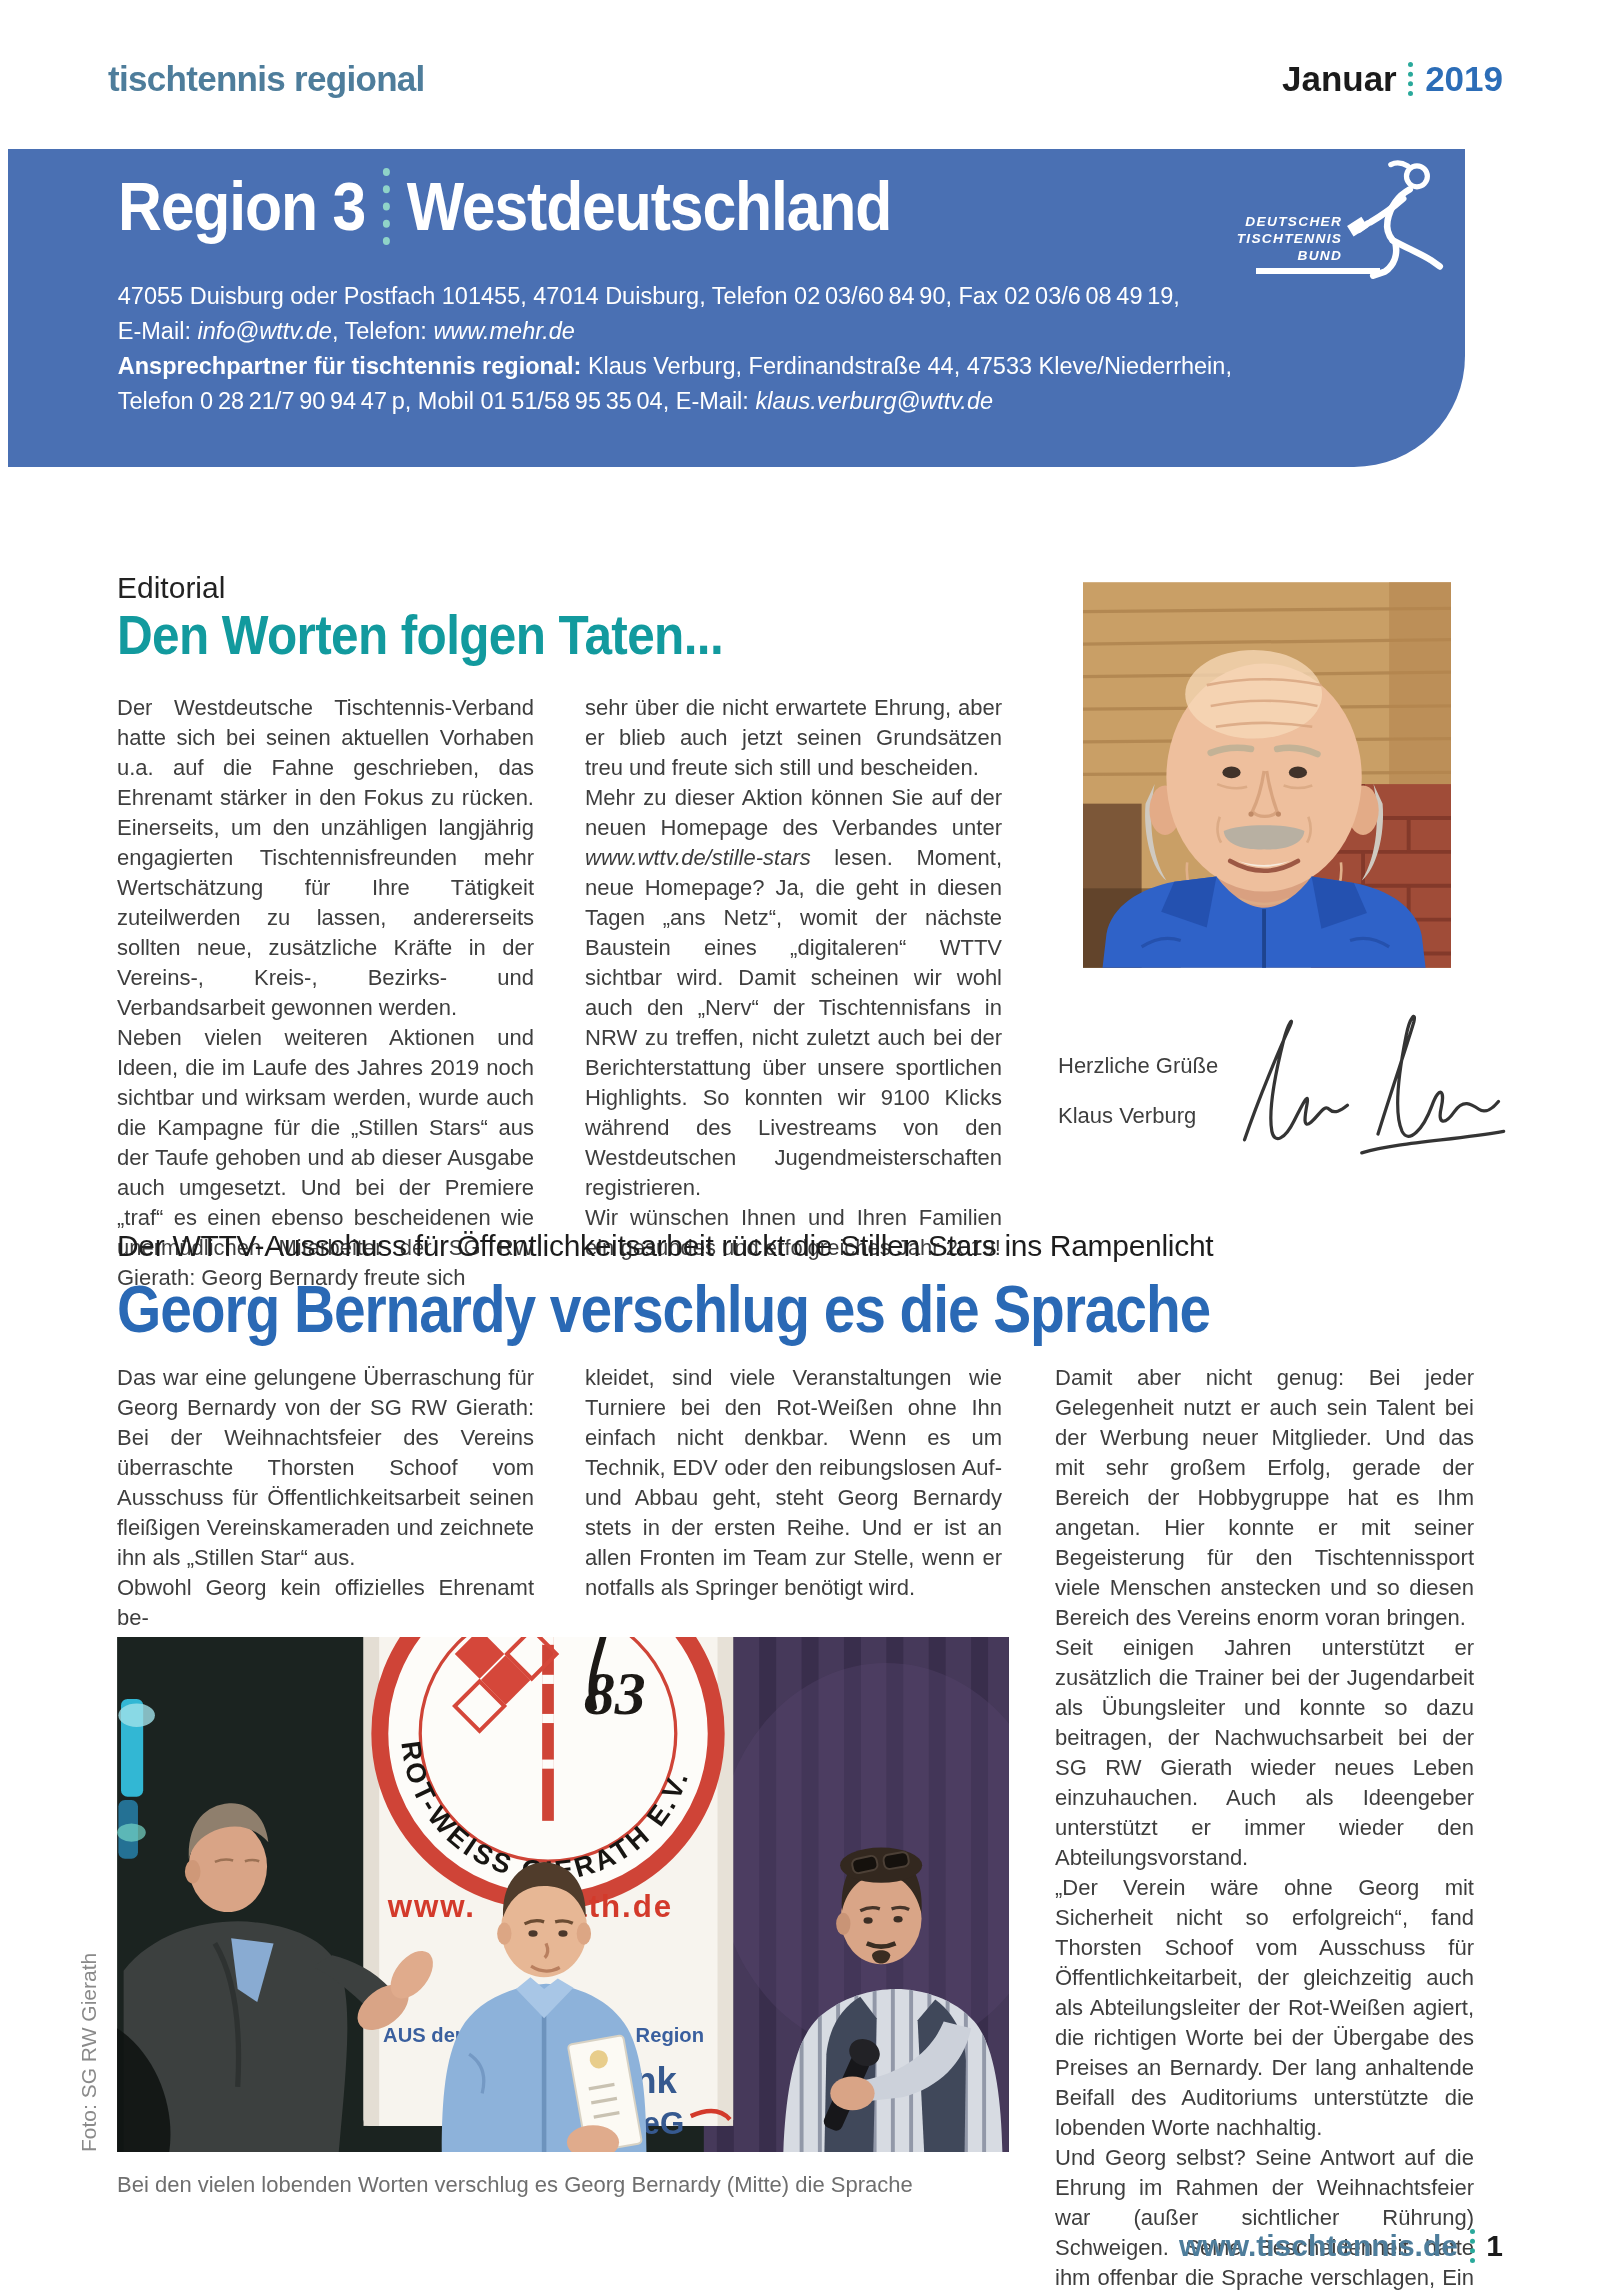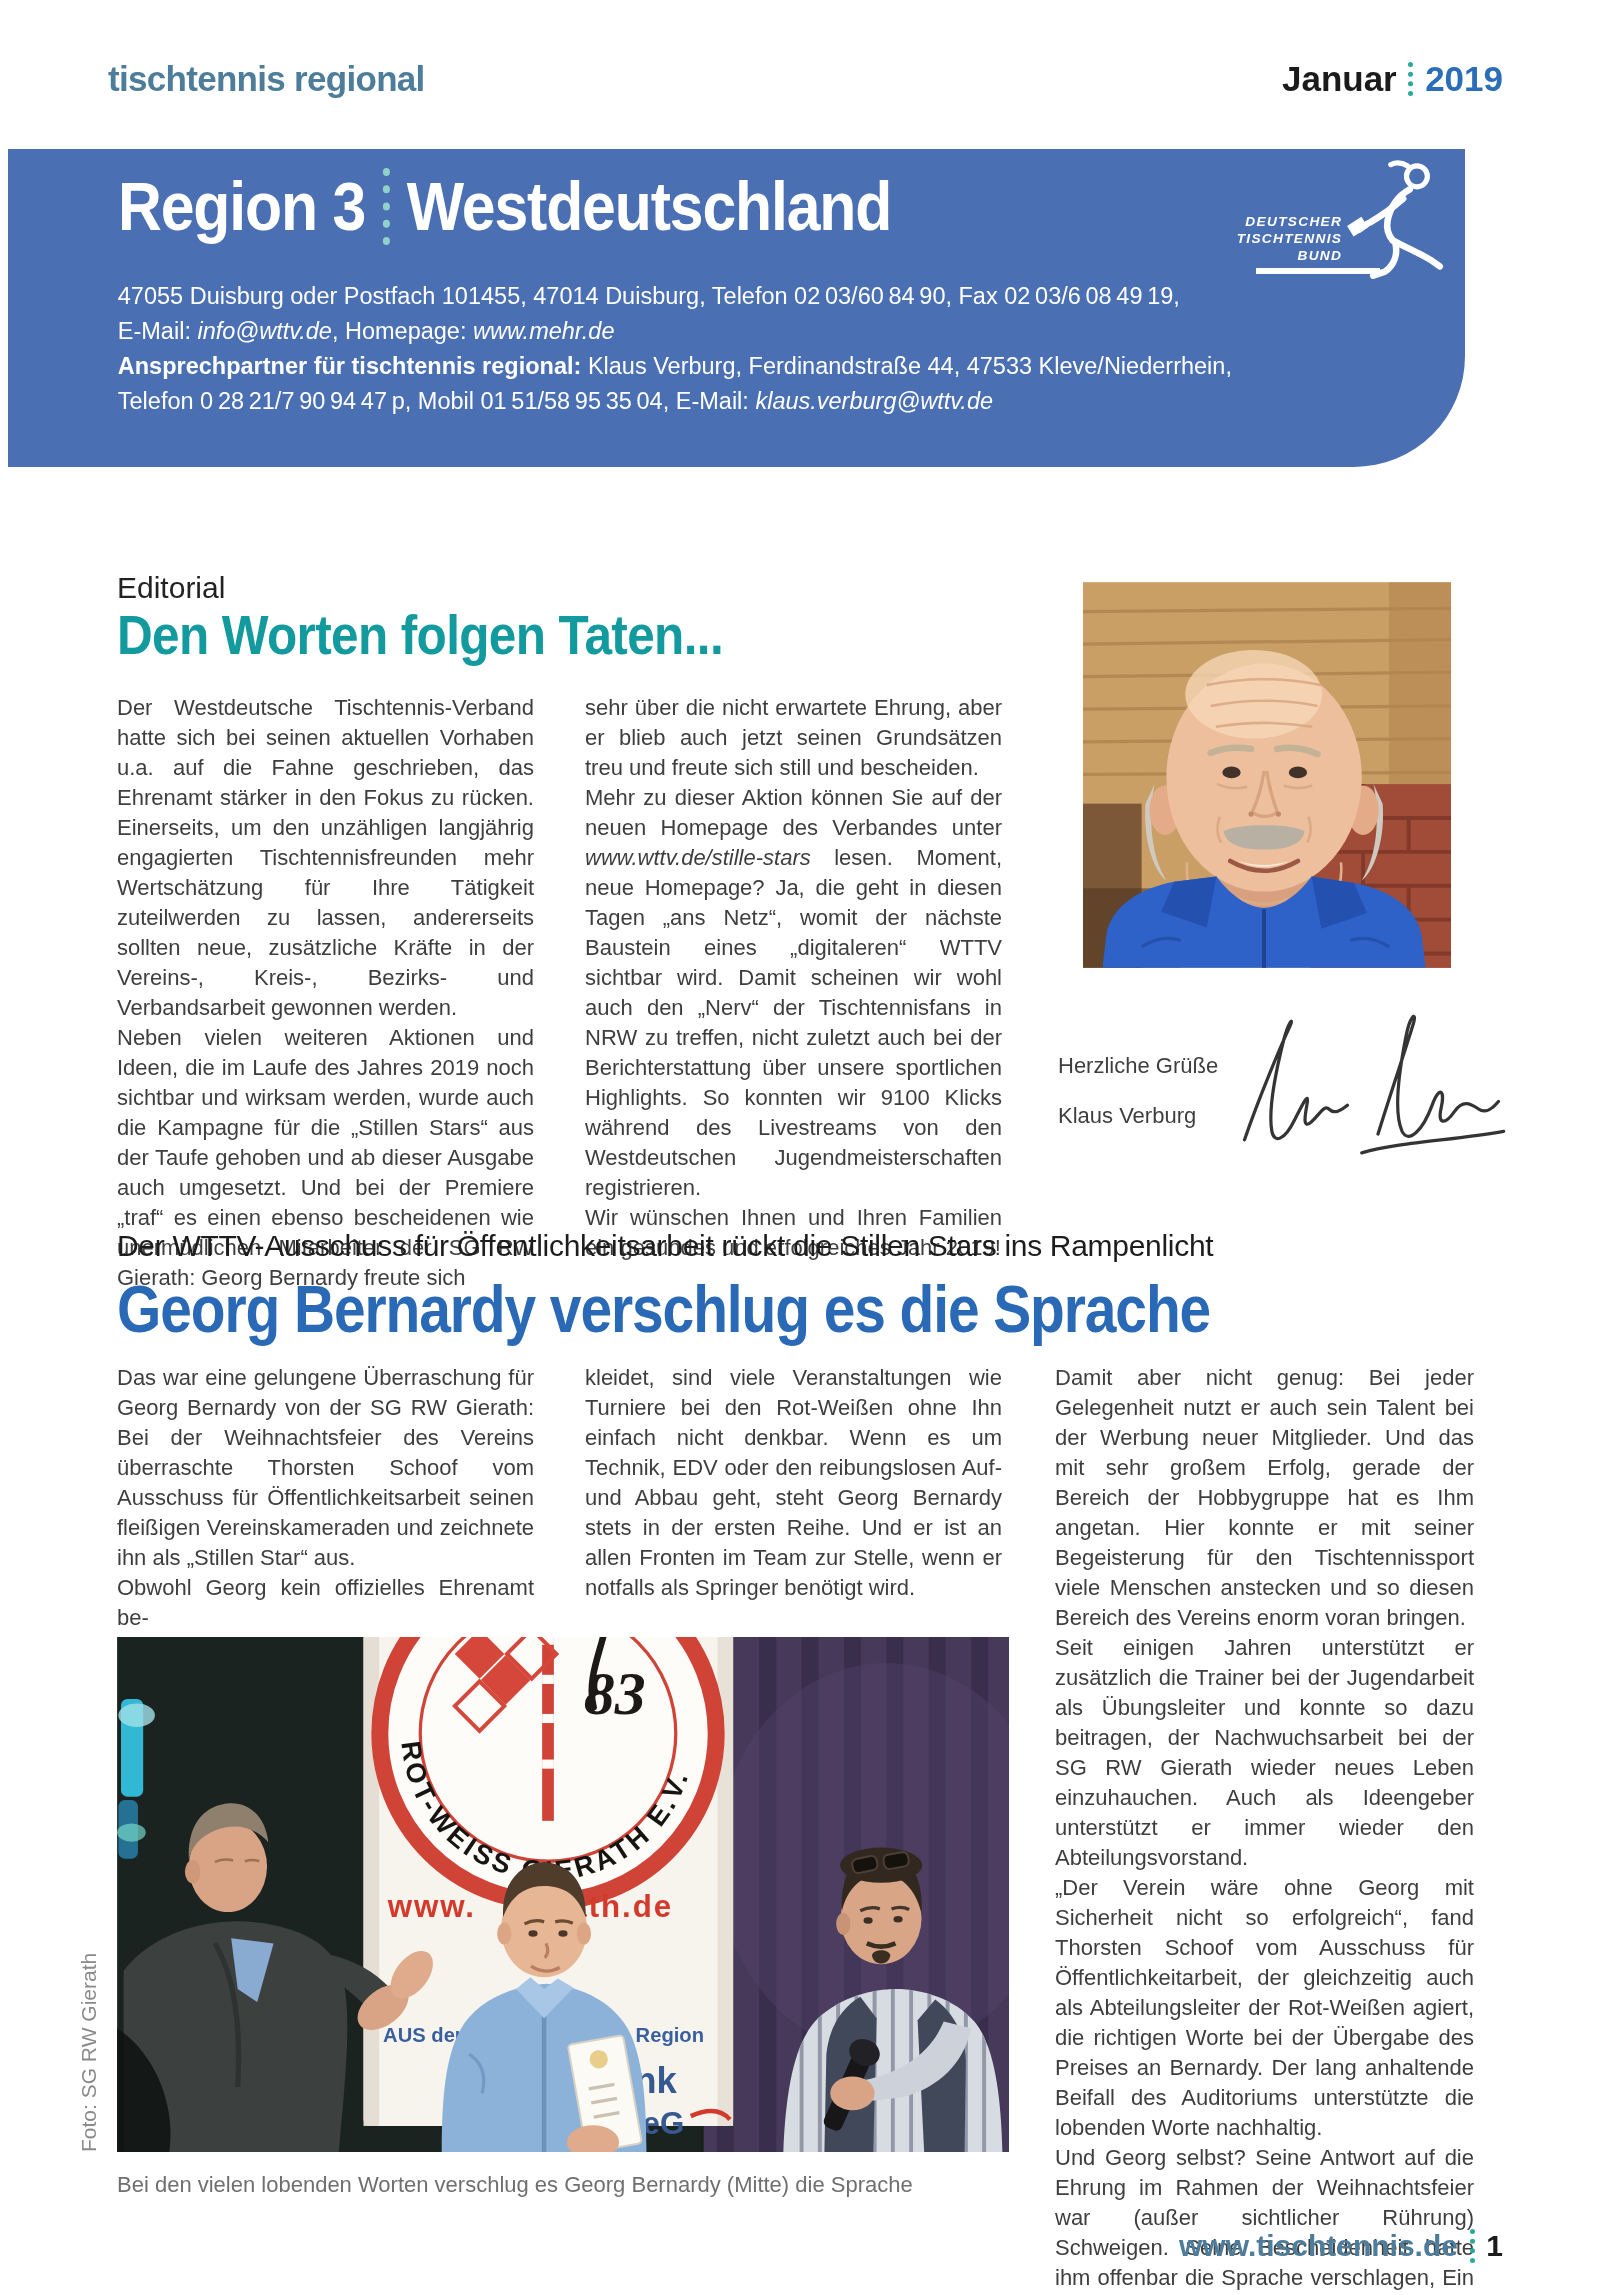--- a/index.html
+++ b/index.html
@@ -72,21 +72,21 @@
   </div>
 
   <div class="abs banner">
     <div class="banner-title">
       <span>Region 3</span>
       <span class="dots-lg"></span>
       <span>Westdeutschland</span>
     </div>
     <div class="addr">
       <div><span>47055 Duisburg oder Postfach 101455, 47014 Duisburg, Telefon 02 03/60 84 90, Fax 02 03/6 08 49 19,</span></div>
-      <div><span>E-Mail: </span><i>info@wttv.de</i><span>, Homepage: </span><i>www.mehr.de</i></div>
+      <div><span>E-Mail: </span><i>info@wttv.de</i><span>, Telefon: </span><i>www.mehr.de</i></div>
       <div><b>Ansprechpartner für tischtennis regional:</b><span> Klaus Verburg, Ferdinandstraße 44, 47533 Kleve/Niederrhein,</span></div>
       <div><span>Telefon 0 28 21/7 90 94 47 p, Mobil 01 51/58 95 35 04, E-Mail: </span><i>klaus.verburg@wttv.de</i></div>
     </div>
     <div class="dttb">
       <div class="dttb-text">
         <div>DEUTSCHER</div>
         <div>TISCHTENNIS</div>
         <div>BUND</div>
       </div>
       <div class="dttb-bar"></div>

